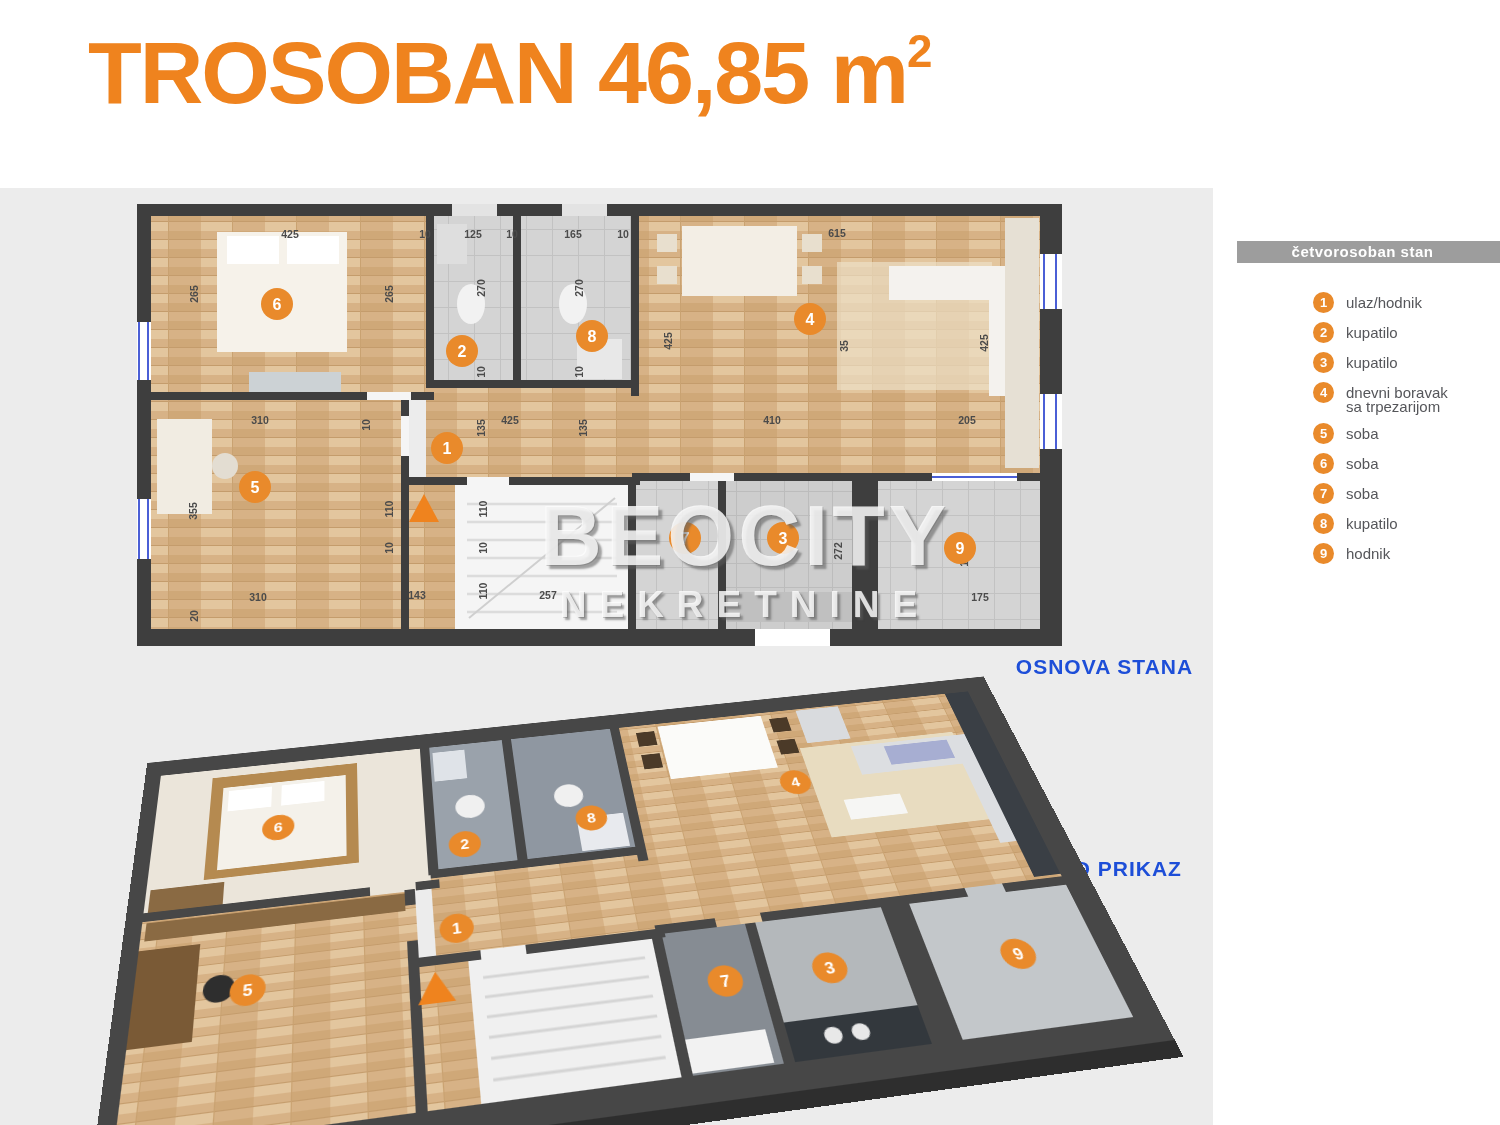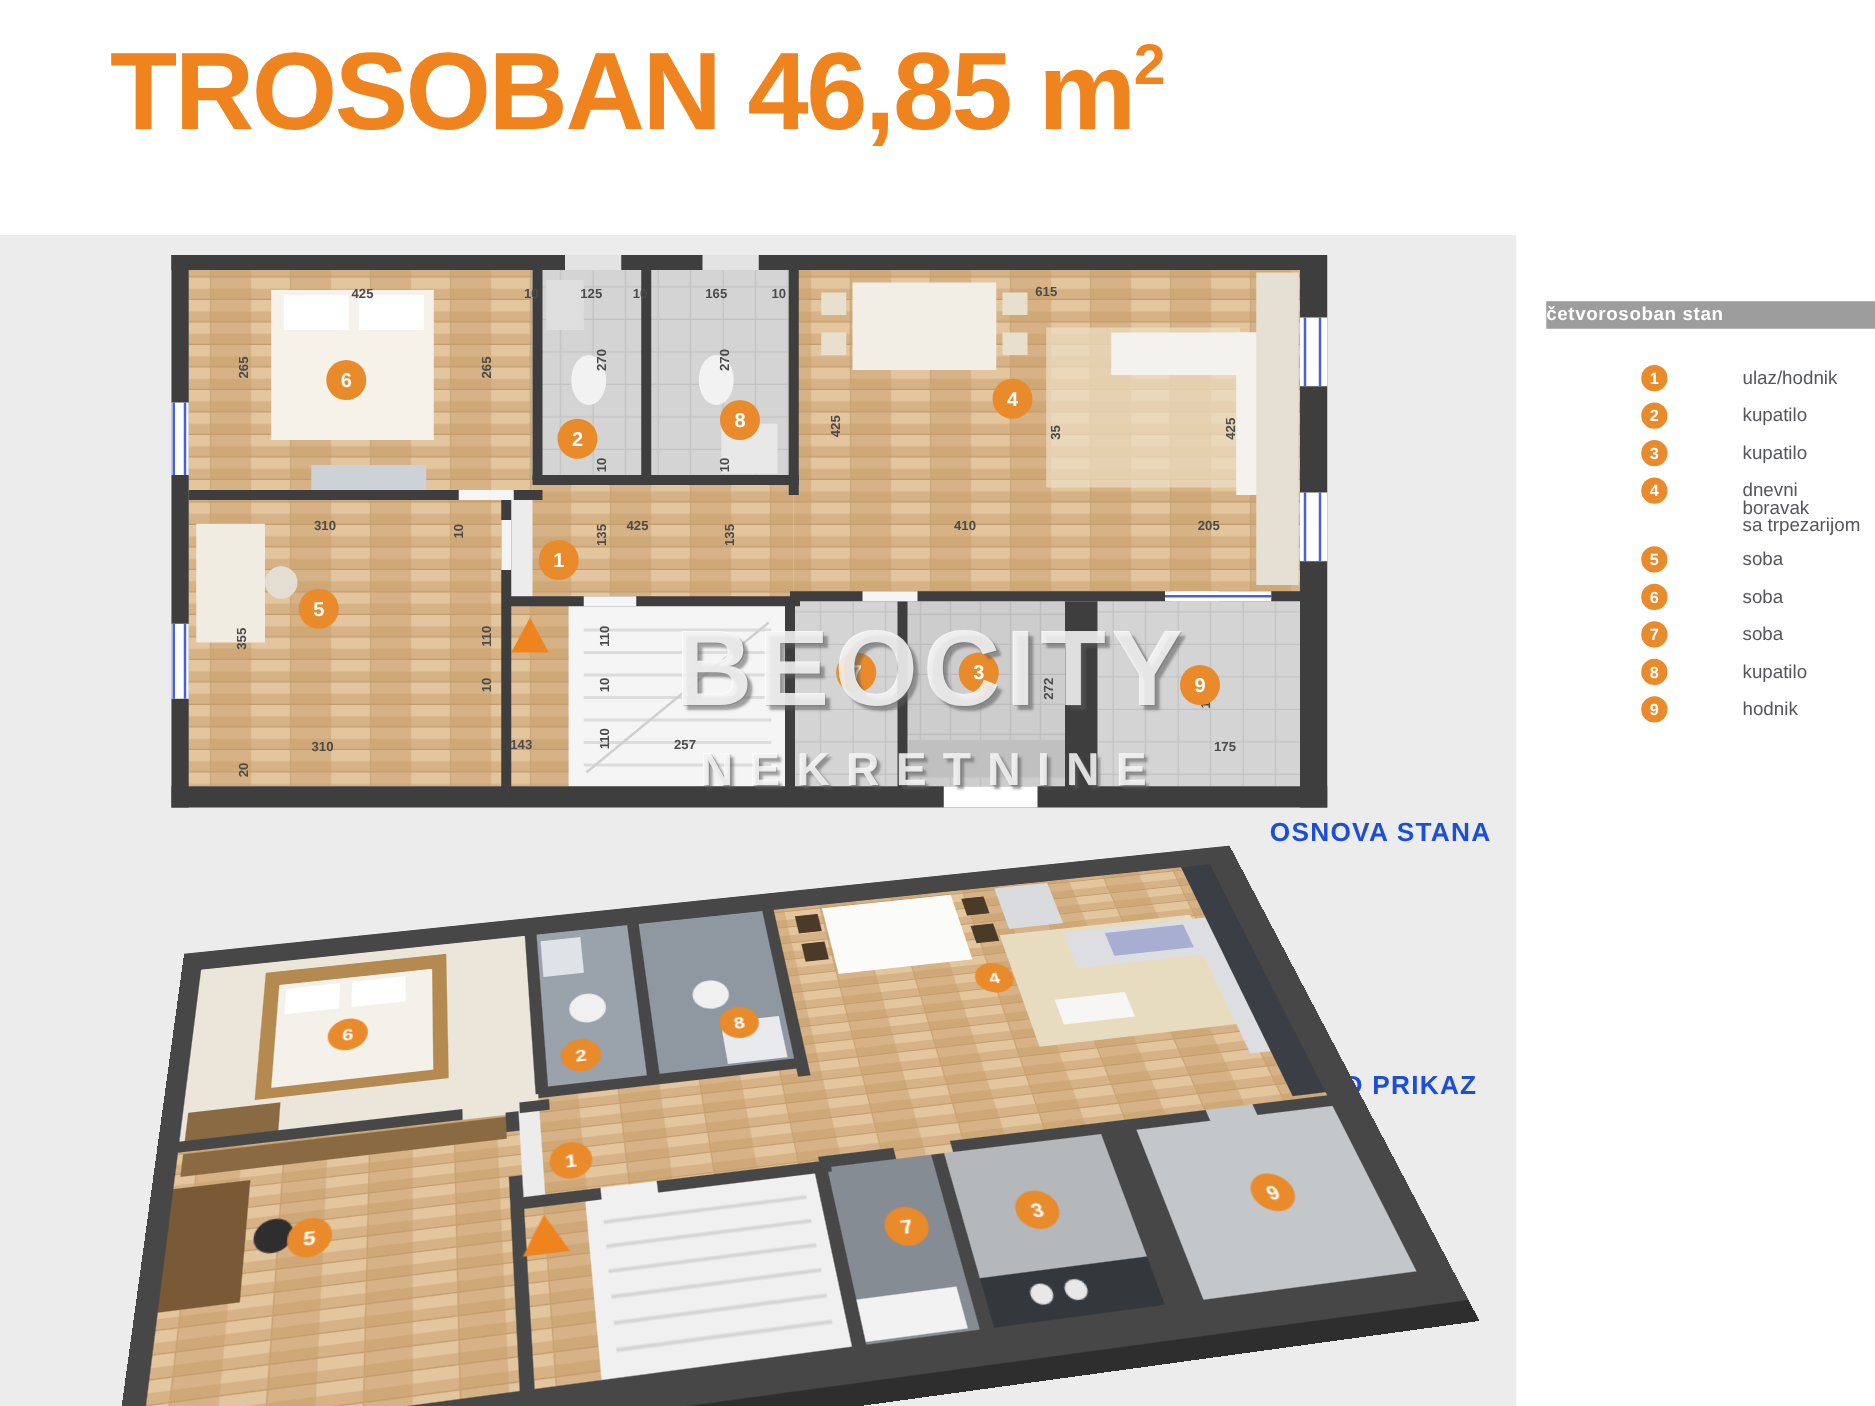--- a/index.html
+++ b/index.html
@@ -17,32 +17,32 @@
   .plan-bg{position:absolute;left:0;top:188px;width:1213px;height:937px;background:#ececec;}
   
   .sec-label{position:absolute;color:#1d4ed8;font-weight:bold;font-size:21px;text-align:center;letter-spacing:1px;}
   #lbl-2d{left:1002px;top:655px;width:205px;}
   #lbl-3d{left:1032px;top:857px;width:180px;}
   
   .watermark{position:absolute;left:505px;top:492px;width:480px;text-align:center;z-index:6;pointer-events:none;}
   .wm1{font-size:86px;font-weight:bold;letter-spacing:4px;color:rgba(252,252,252,.82);
        text-shadow:4px 4px 2px rgba(90,90,90,.55),1px 1px 0 rgba(130,130,130,.4);line-height:86px;}
   .wm2{font-size:37px;font-weight:bold;letter-spacing:13px;color:rgba(252,252,252,.82);
-       text-shadow:3px 3px 2px rgba(90,90,90,.55),1px 1px 0 rgba(130,130,130,.4);margin-top:17px;}
+       text-shadow:3px 3px 2px rgba(90,90,90,.55),1px 1px 0 rgba(130,130,130,.4);margin-top:6px;}
   
   .legend-bar{
     position:absolute;left:1237px;top:241px;width:263px;height:22px;background:#9d9d9d;
-    color:#fff;font-size:15px;font-weight:bold;line-height:22px;text-align:left;
+    color:#fff;font-size:15px;font-weight:bold;line-height:22px;text-align:center;
     padding-right:12px;box-sizing:border-box;letter-spacing:.5px;
   }
   .legend-list{position:absolute;left:1313px;top:292px;width:180px;}
   .legend-row{display:flex;align-items:flex-start;gap:12px;margin-bottom:9px;}
   .lg-circle{flex:0 0 21px;width:21px;height:21px;border-radius:50%;background:#e98a2b;
      color:#fff;font-size:13px;font-weight:bold;line-height:21px;text-align:center;}
-  .lg-label{font-size:15px;color:#55565a;line-height:14px;padding-top:4px;margin-left:48px;}
+  .lg-label{font-size:15px;color:#55565a;line-height:14px;padding-top:4px;}
   
   .plan2d{position:absolute;left:137px;top:204px;z-index:2;}
   .plan3d-wrap{
     position:absolute;left:150px;top:662px;width:925px;height:472px;z-index:1;
     transform:perspective(950px) rotateX(33deg) rotateZ(-8deg) scale(1.04);
     transform-origin:46% 50%;
   }
   .wall{fill:#3e3e3e}
   .wall3{fill:#474747}
   .win{fill:#ffffff}

